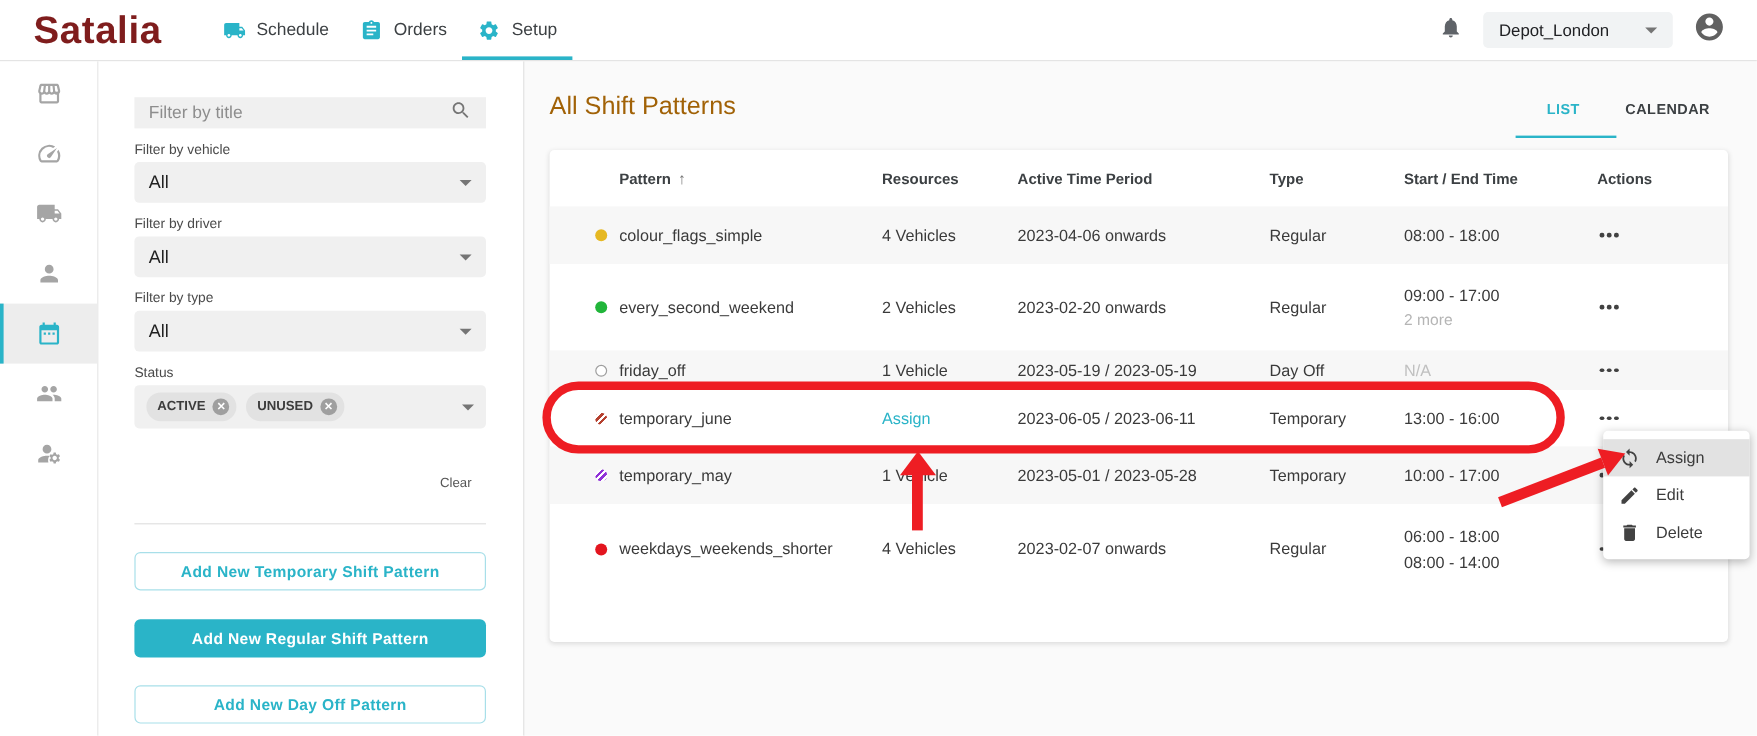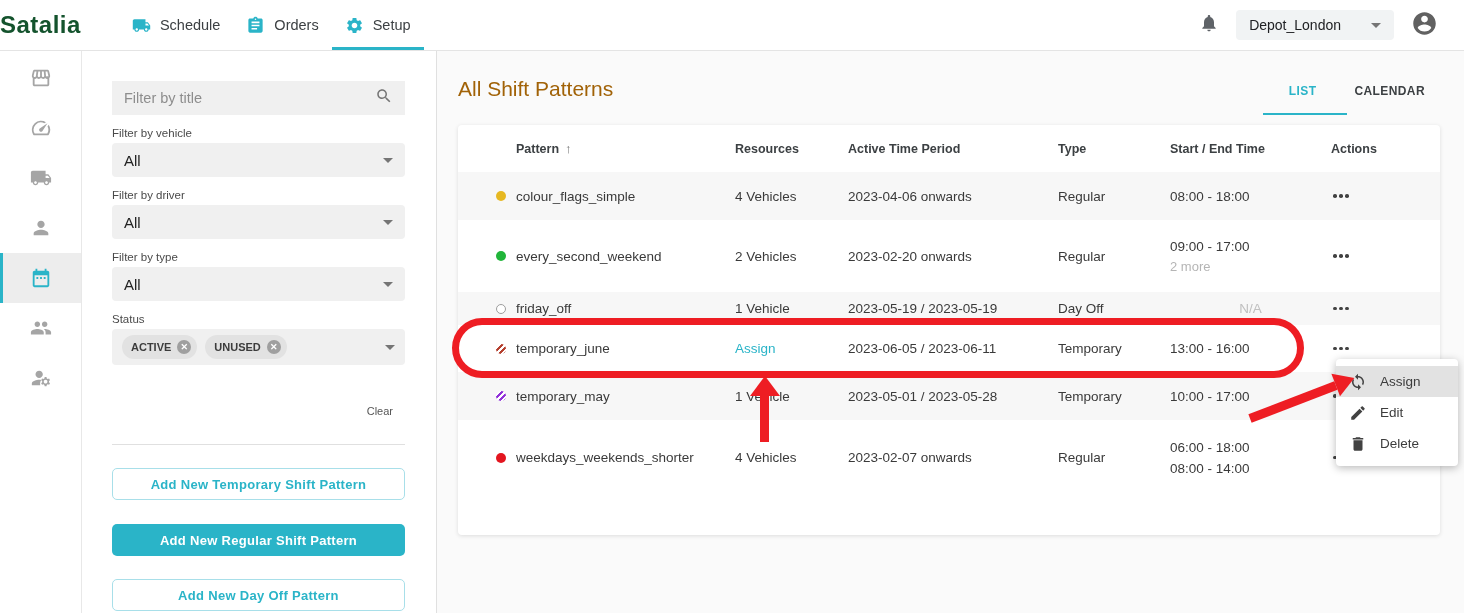--- a/index.html
+++ b/index.html
@@ -2,42 +2,42 @@
 <html style="--accent: #2ab4c8; --red: #ee1d23;"><head>
 <meta charset="utf-8">
 <style>
   * { margin:0; padding:0; box-sizing:border-box; }
   html,body { width:1464px; height:613px; overflow:hidden; background:#fff;
     font-family:"Liberation Sans", sans-serif; color:#3c4043; }
 
   
   .topbar { position:absolute; left:0; top:0; width:1464px; height:51px; background:#fff;
     border-bottom:1px solid #e4e4e4; display:flex; align-items:center; z-index:10; }
-  .logo { font-size:24px; font-weight:700; color:#14532d; letter-spacing:.5px; }
+  .logo { margin-left:28px; font-size:32px; font-weight:700; color:#7f1d1d; letter-spacing:.5px; }
   .topnav { display:flex; height:100%; margin-left:38px; }
   .nav-item { position:relative; display:flex; align-items:center; gap:9px; padding:0 13px;
     font-size:14.5px; font-weight:500; color:#3c4043; cursor:pointer; }
   .nav-item.active::after { content:""; position:absolute; left:0; right:0; bottom:0; height:3px; background:var(--accent); }
   .topbar-right { margin-left:auto; display:flex; align-items:center; gap:17px; margin-right:26px; }
   .depot { background:#f1f3f4; border-radius:4px; height:30px; padding:12px 13px; display:flex;
     align-items:center; gap:30px; font-size:14px; color:#202124; cursor:pointer; }
   .caret { width:0; height:0; border-left:5px solid transparent; border-right:5px solid transparent;
     border-top:5px solid #757575; }
 
   
   .rail { position:absolute; left:0; top:51px; width:82px; bottom:0; background:#fff;
     border-right:1px solid #e8e8e8; padding-top:2px; z-index:5; }
   .rail-item { position:relative; height:50px; display:flex; align-items:center; justify-content:center; cursor:pointer; }
   .rail-item.active { background:#ededed; }
   .rail-item.active::before { content:""; position:absolute; left:0; top:0; bottom:0; width:3px; background:var(--accent); }
 
   
   .filter-panel { position:absolute; left:82px; top:51px; width:355px; bottom:0; background:#fff;
     border-right:1px solid #e0e0e0; padding:30px 31px 0 30px; z-index:4; }
-  .search-box { background:#f0f0f0; border-radius:0; height:34px; display:flex; align-items:center; padding:0 12px; }
+  .search-box { background:#f0f0f0; border-radius:0; height:26px; display:flex; align-items:center; padding:0 12px; }
   .search-box input { flex:1; border:0; background:transparent; outline:none; font-size:14.5px;
     font-family:"Liberation Sans",sans-serif; color:#333; }
   .search-box input::placeholder { color:#8d8d8d; }
   .fgroup { margin-top:12px; }
   .flabel { font-size:11.5px; color:#4a4a4a; }
   .select-box { margin-top:4px; background:#f0f0f0; border-radius:4px; height:34px; display:flex;
     align-items:center; padding:0 12px; font-size:15px; color:#222; cursor:pointer;gap:32px; }
   .select-box .caret, .chips-box .caret { margin-left:auto; }
   .chips-box { margin-top:4px; background:#f0f0f0; border-radius:4px; height:36px; display:flex;
     align-items:center; gap:8px; padding:0 10px; cursor:pointer; }
@@ -65,21 +65,21 @@
   .card { position:absolute; left:21px; top:74px; width:982px; height:410px; background:#fff;
     border-radius:4px; box-shadow:0 1px 4px rgba(0,0,0,.12); }
   .trow { display:grid; grid-template-columns:20px 219px 113px 210px 112px 161px 1fr;
     padding-left:38px; align-items:center; }
   .thead { height:47px; font-size:12.5px; font-weight:700; color:#3c4043; }
   .thead .sort { font-weight:400; color:#757575; margin-left:6px; font-size:13px; }
   .cell { font-size:13.5px; color:#3a3a3a; }
   .shaded { background:#f7f7f7; }
   .dot { width:10px; height:10px; border-radius:50%; display:block; }
   .dot.hollow { background:#fff; border:1.5px solid #9e9e9e; }
-  .muted { color:#c0c0c0;text-align:center; }
+  .muted { color:#c0c0c0; }
   .assign-link { color:var(--accent); cursor:pointer; }
   .tline { line-height:21px; }
   .tnote { color:#b5b5b5; font-size:13px; line-height:19px; }
   .dots { display:flex; gap:2.5px; cursor:pointer; padding:6px 2px; width:max-content; }
   .dots span { width:3.5px; height:3.5px; border-radius:50%; background:#424242; }
 
   .pagination { position:absolute; left:0; right:0; bottom:0; height:40px; display:flex;
     align-items:center; justify-content:flex-end; font-size:12px; color:#616161; padding-right:20px; }
   .perpage-box { background:#f0f0f0; border-radius:4px; height:26px; padding:0 10px; display:flex;
     align-items:center; gap:9px; font-size:13px; color:#222; margin:0 34px 0 14px; cursor:pointer; }

